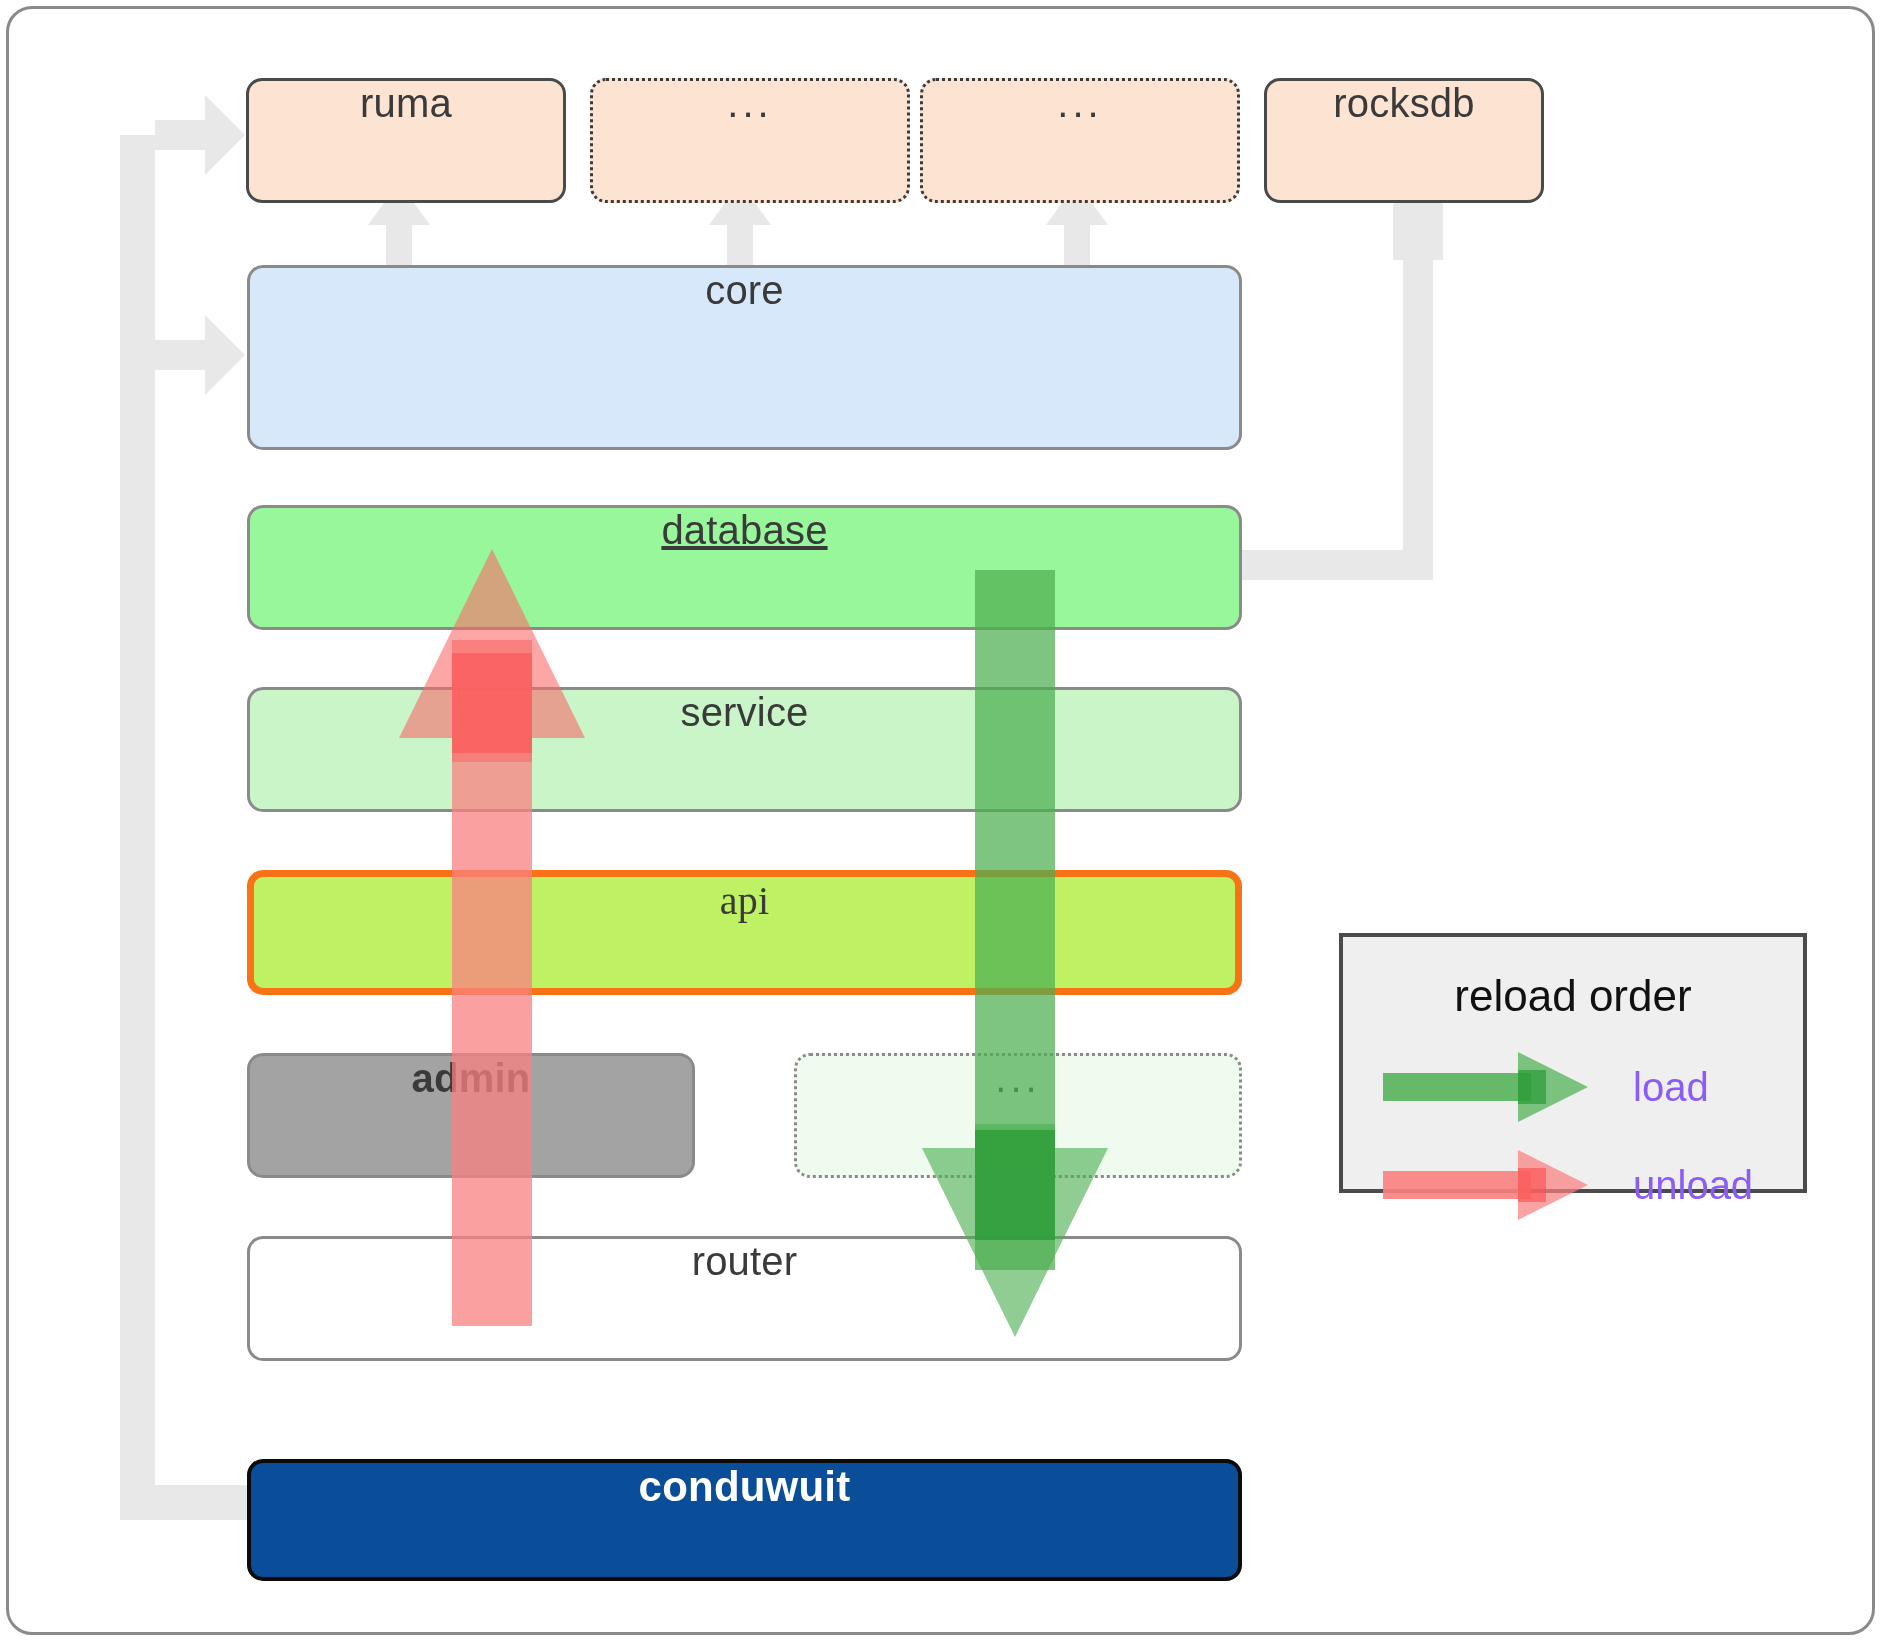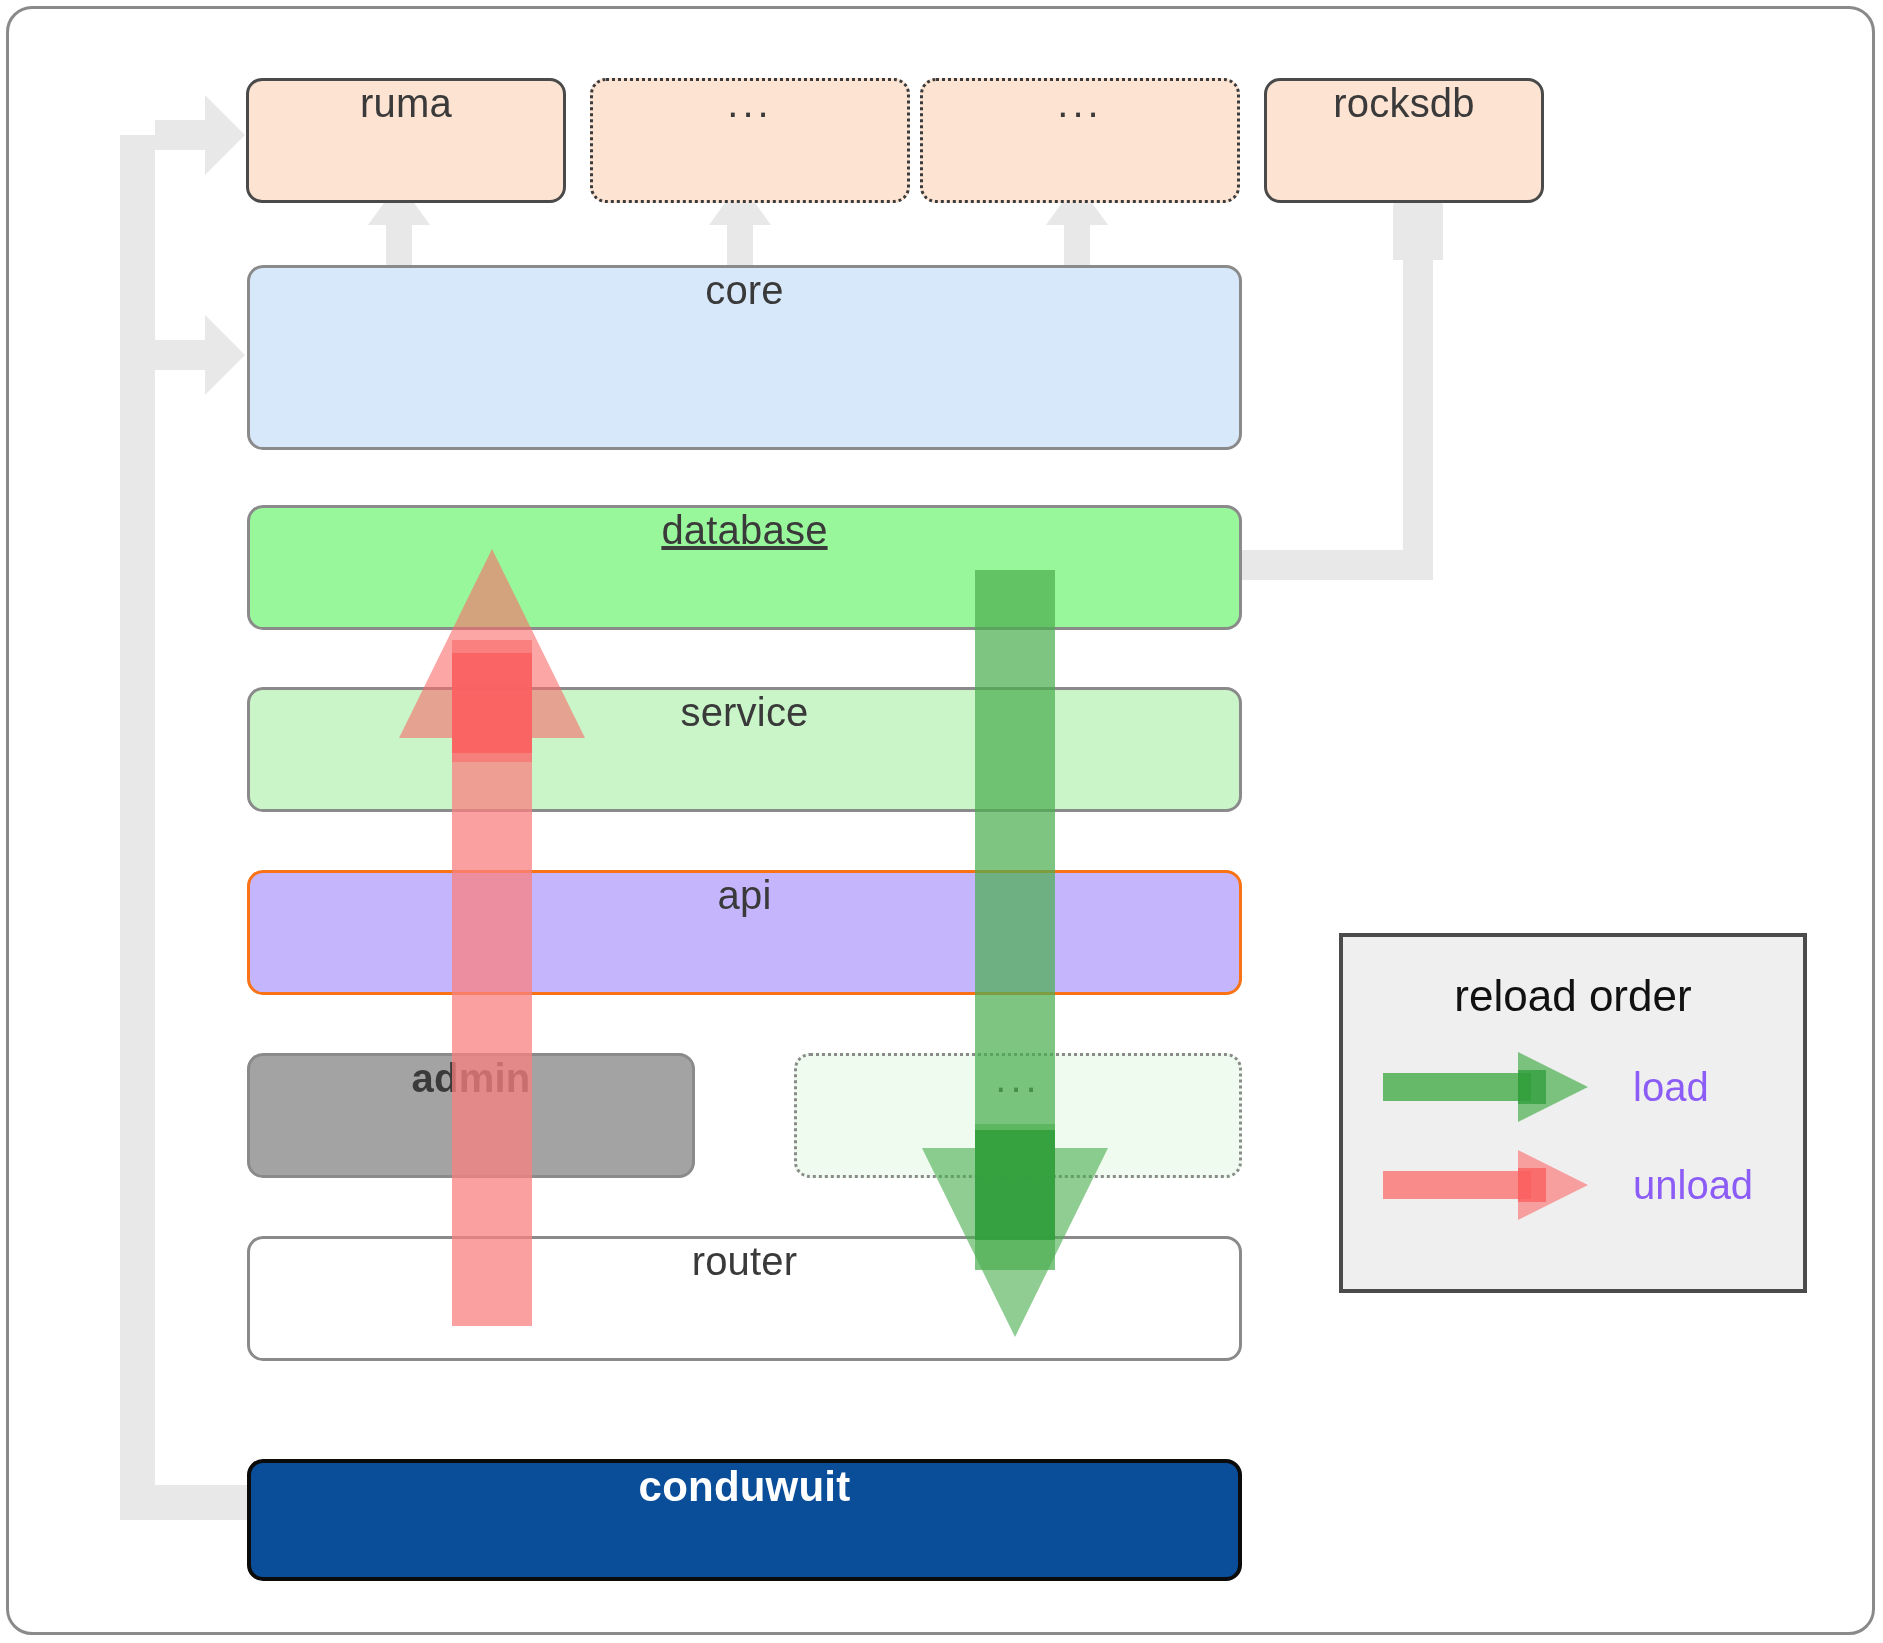--- a/index.html
+++ b/index.html
@@ -54,38 +54,38 @@
     border: 3px dotted #3b3b3b;
     border-radius: 16px;
   }
   .blue-core {
     background: #d7e8fb;
     border: 3px solid #8a8a8a;
     border-radius: 16px;
   }
   .green-1 { background: #99f79b; border: 3px solid #8a8a8a; border-radius: 16px; text-decoration: underline; }
   .green-2 { background: #c9f5c9; border: 3px solid #8a8a8a; border-radius: 16px; }
-  .green-3 { background: #c4b5fd; border: 3px solid #f97316; border-radius: 16px; }
+  .green-3 { background: #bef264; border: 7px solid #f97316; border-radius: 16px; font-family: Liberation Serif, serif; }
   .green-4 { background: #a3a3a3; border: 3px solid #8a8a8a; border-radius: 16px; font-weight: bold; }
   .green-4-dotted { background: #eefbee; border: 3px dotted #8a8a8a; border-radius: 16px; }
   .white-node { background: #ffffff; border: 3px solid #8a8a8a; border-radius: 16px; }
   .navy-node {
     background: #0a4d98;
     border: 4px solid #0b0b0b;
     border-radius: 16px;
     color: #ffffff;
     font-size: 42px;
     font-weight: bold;
   }
   #legend {
     position: absolute;
     left: 1339px;
     top: 933px;
     width: 468px;
-    height: 360px;
+    height: 260px;
     background: #efefef;
     border: 4px solid #4b4b4b;
     box-sizing: border-box;
   }
   #legend-title {
     position: absolute;
     left: 0; top: 34px;
     width: 100%;
     text-align: center;
     font-size: 44px;

